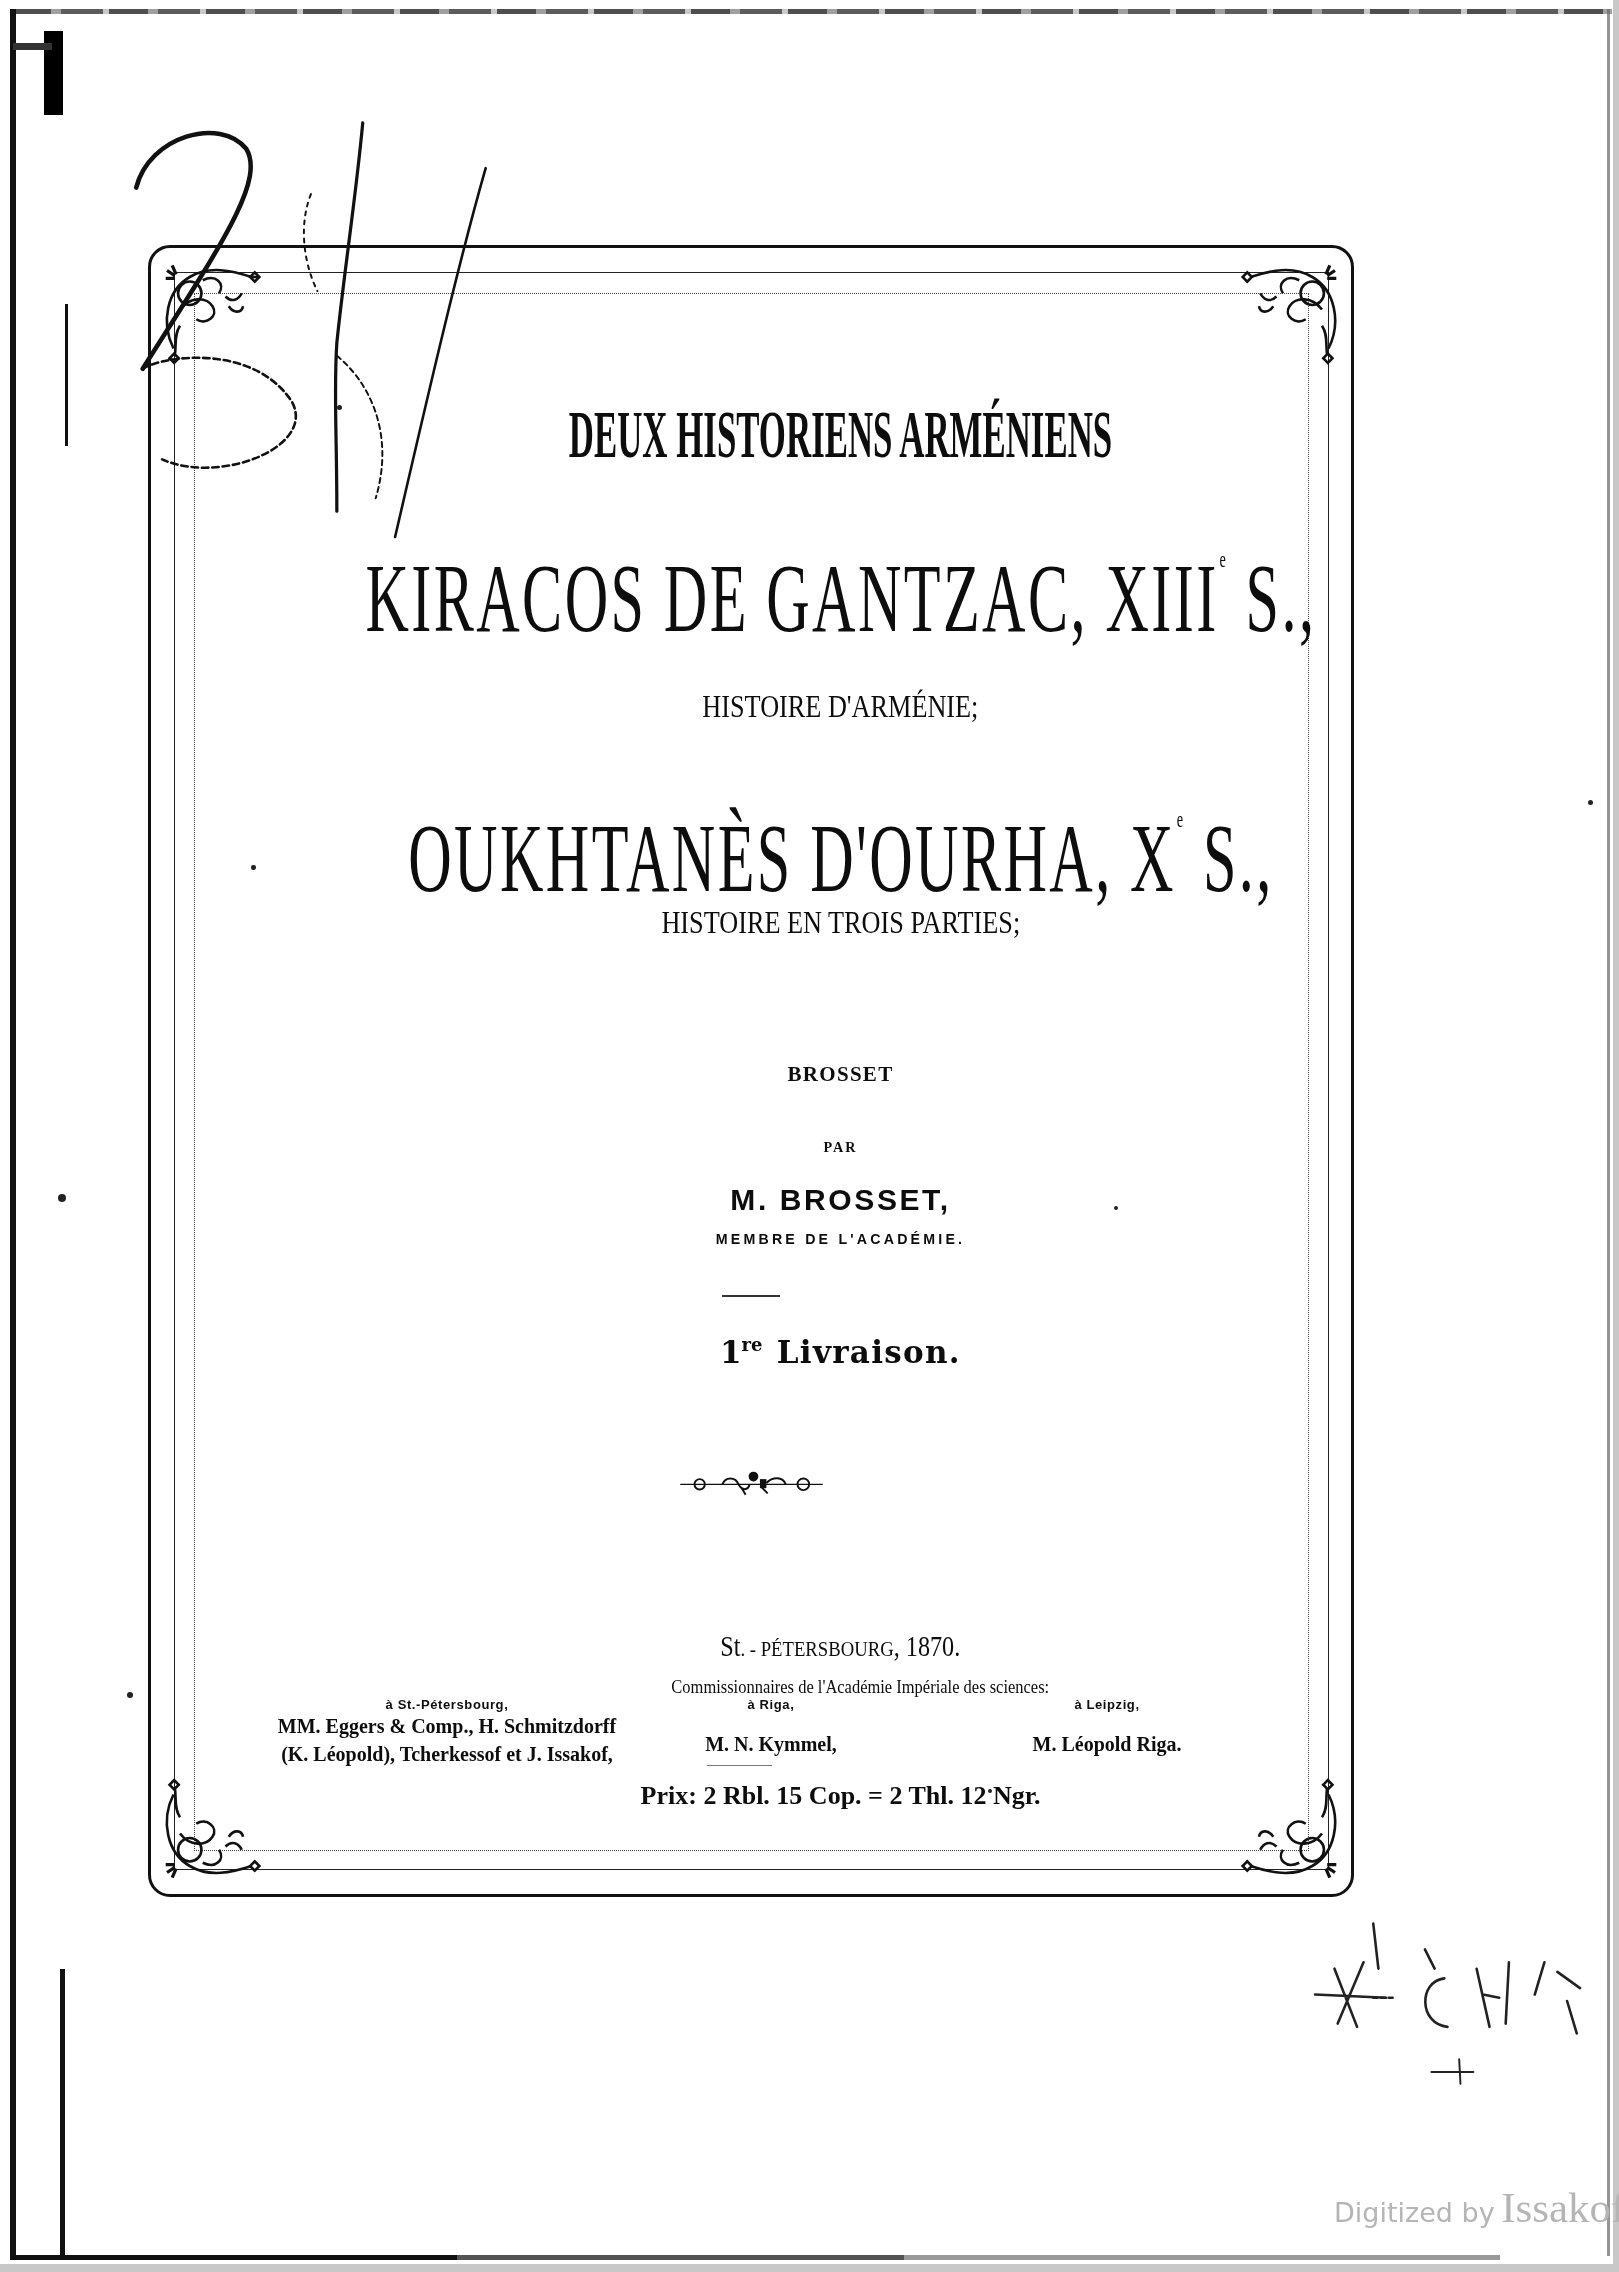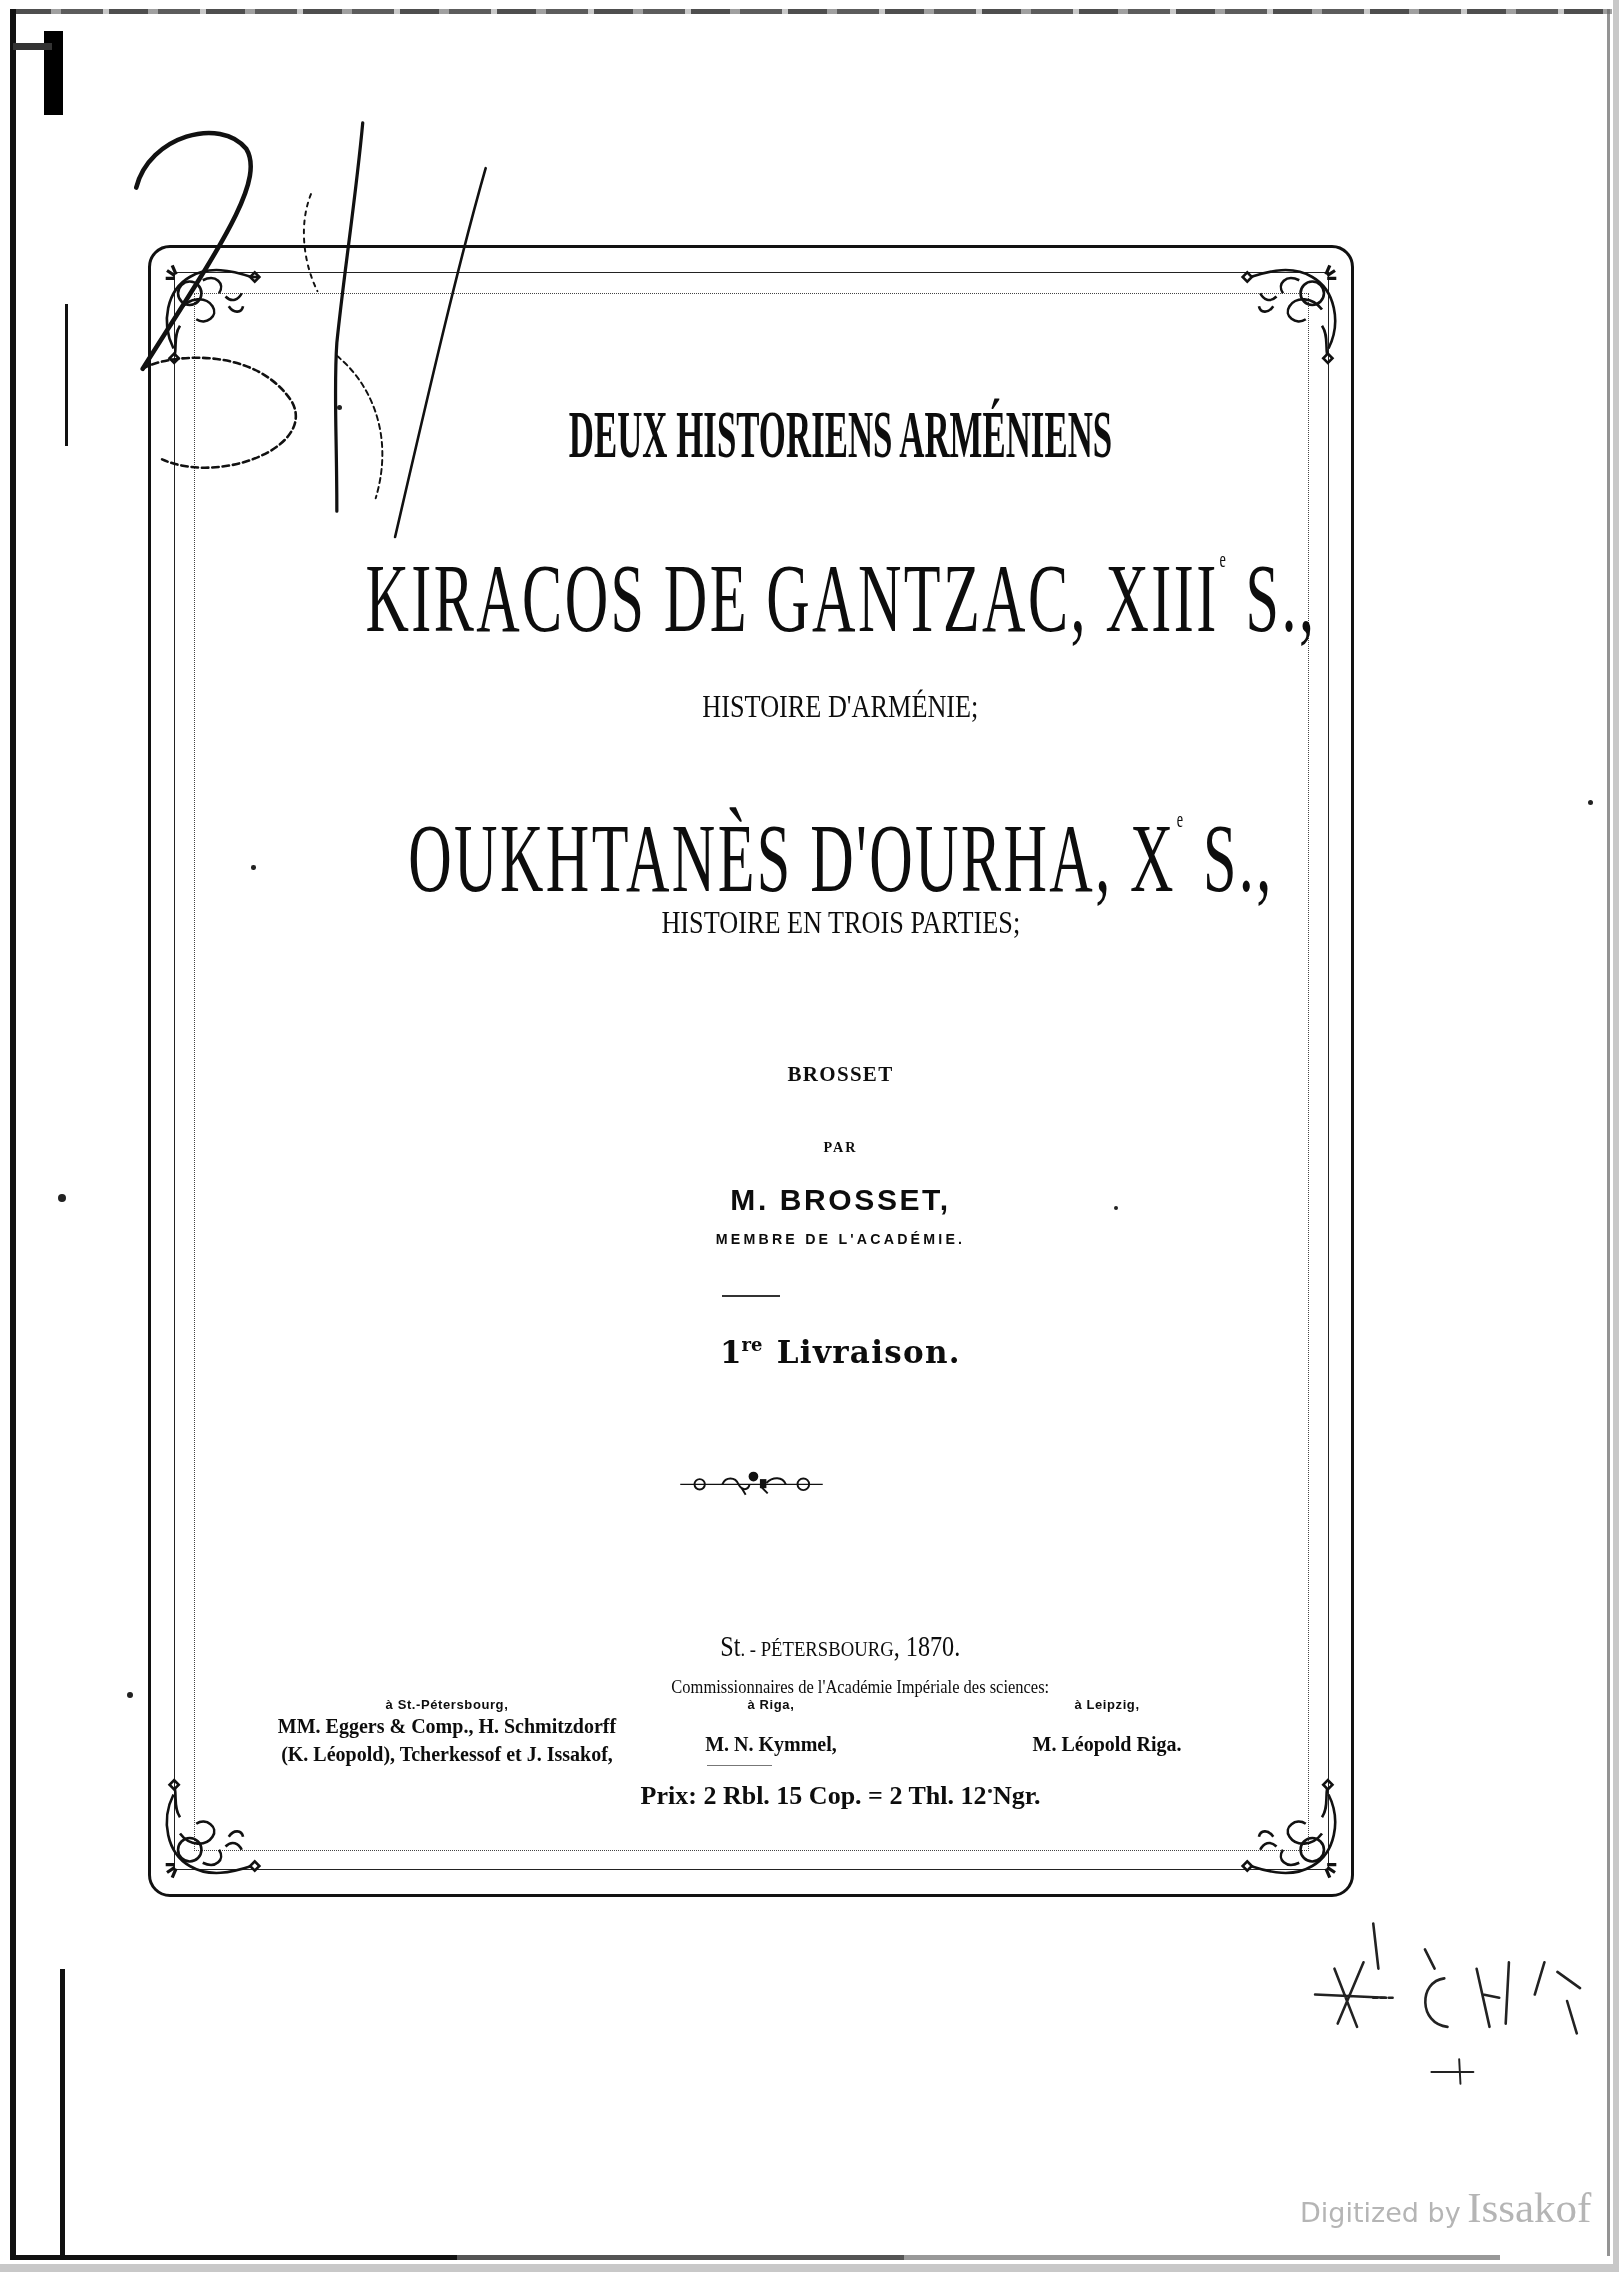--- a/index.html
+++ b/index.html
@@ -78,21 +78,21 @@
   .seller-spb { left: 227px; top: 1697px; width: 440px; }
   .seller-riga { left: 674px; top: 1697px; width: 194px; }
   .seller-leipzig { left: 997px; top: 1697px; width: 220px; }
   .seller-riga .seller-names, .seller-leipzig .seller-names { margin-top: 19.4px; }
   .seller-spb .seller-names { margin-top: 1.3px; }
   .rule-tiny { position: absolute; left: 707px; top: 1765px; width: 65px; height: 1.3px; background: #777; }
   .t-price { top: 1781px; font-size: 26px; font-weight: bold; }
 
   .digitized { position: absolute; left: 1300px; top: 2183px; white-space: nowrap; color: #b5b5b5;
     font-family: "DejaVu Sans", sans-serif; }
-  .digitized .by { font-size: 27px; }
+  .digitized .by { font-size: 27px; margin-left: 34px; }
   .digitized .brand { font-family: "Liberation Serif", serif; font-size: 43px; margin-left: 6.5px; }
 
   .speck { position: absolute; background: #222; border-radius: 50%; }
 </style>
 </head>
 <body>
 
 <div class="page-edge-top"></div>
 <div class="page-edge-left"></div>
 <div class="page-edge-left2"></div>

